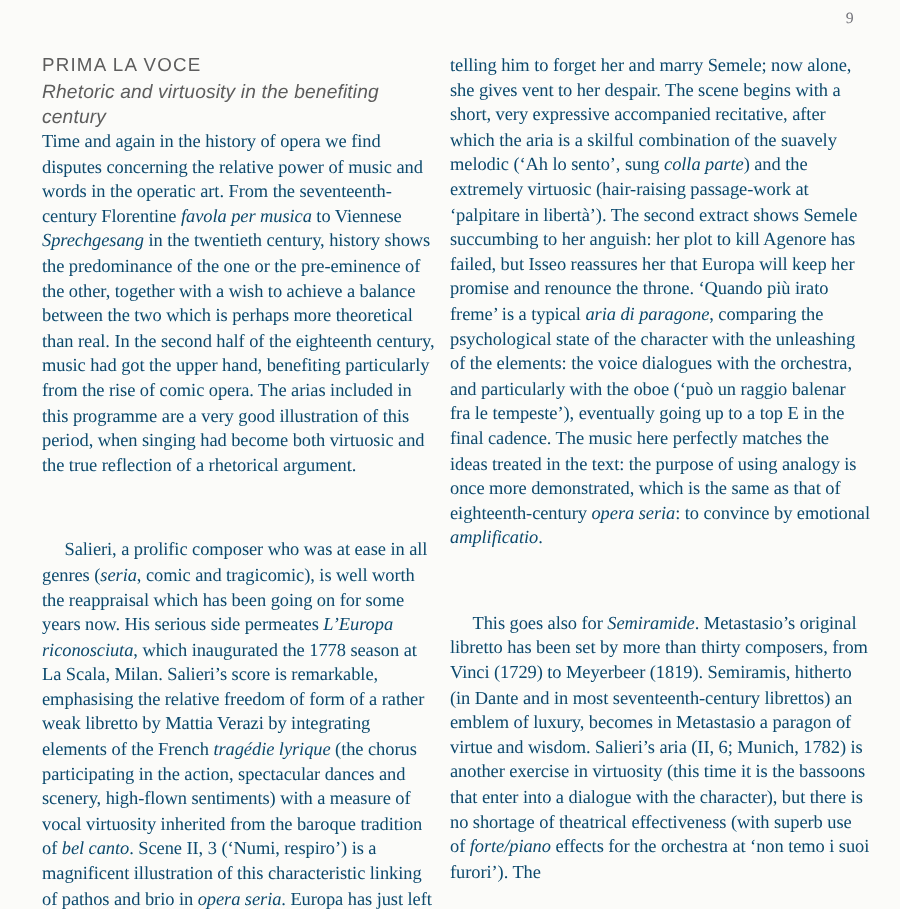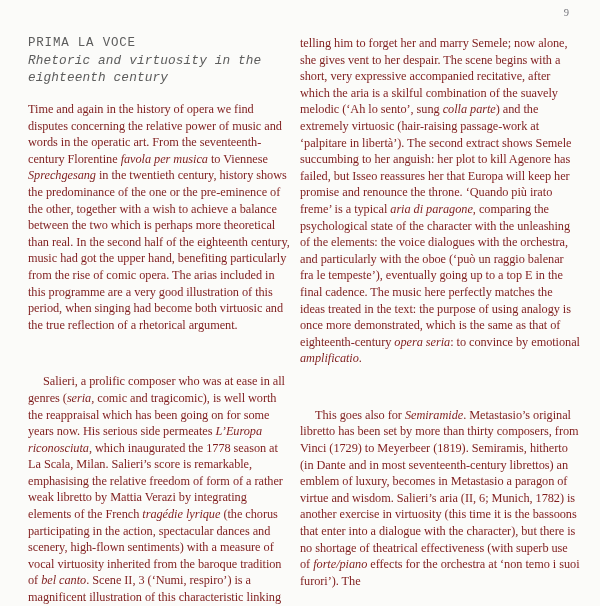--- a/index.html
+++ b/index.html
@@ -25,56 +25,55 @@
     color: #73737a;
     font-family: "Liberation Serif", serif;
   }
   .cols {
     display: flex;
     gap: 10px;
   }
   .col-left { width: 262px; flex: 0 0 262px; }
   .col-right { width: 280px; flex: 0 0 280px; }
   .header {
-    margin-bottom: 15px;
     color: #5d5d5d;
-    font-family: Liberation Mono, monospace;
+    font-family: Liberation Sans, sans-serif;
   }
   .title {
     font-size: 12.5px;
     line-height: 17px;
     letter-spacing: 0.8px;
   }
   .subtitle {
     font-style: italic;
     font-size: 12.8px;
     line-height: 17px;
     letter-spacing: 0.1px;
   }
   .para {
     margin: 0;
     font-size: 12.3px;
     line-height: 16.6px;
     letter-spacing: -0.05px;
-    color: #7f1d1d;
+    color: #0c4a6e;
     text-align: left;
   }
   .para.indent { text-indent: 15px; margin-top: 40px; }
   .para i { font-style: italic; }
 </style>
 </head>
 <body>
 
 <div class="page">
   <div class="pagenum">9</div>
   <div class="cols">
     <div class="col-left">
       <div class="header">
         <div class="title">PRIMA LA VOCE</div>
-        <div class="subtitle">Rhetoric and virtuosity in the eighteenth century</div>
+        <div class="subtitle">Rhetoric and virtuosity in the benefiting century</div>
       </div>
       <div>
           <p class="para">Time and again in the history of opera we find disputes concerning the relative power of music and words in the operatic art. From the seventeenth-century Florentine <i>favola per musica</i> to Viennese <i>Sprechgesang</i> in the twentieth century, history shows the predominance of the one or the pre-eminence of the other, together with a wish to achieve a balance between the two which is perhaps more theoretical than real. In the second half of the eighteenth century, music had got the upper hand, benefiting particularly from the rise of comic opera. The arias included in this programme are a very good illustration of this period, when singing had become both virtuosic and the true reflection of a rhetorical argument.</p>
           <p class="para indent">Salieri, a prolific composer who was at ease in all genres (<i>seria</i>, comic and tragicomic), is well worth the reappraisal which has been going on for some years now. His serious side permeates <i>L’Europa riconosciuta</i>, which inaugurated the 1778 season at La Scala, Milan. Salieri’s score is remarkable, emphasising the relative freedom of form of a rather weak libretto by Mattia Verazi by integrating elements of the French <i>tragédie lyrique</i> (the chorus participating in the action, spectacular dances and scenery, high-flown sentiments) with a measure of vocal virtuosity inherited from the baroque tradition of <i>bel canto</i>. Scene II, 3 (‘Numi, respiro’) is a magnificent illustration of this characteristic linking of pathos and brio in <i>opera seria</i>. Europa has just left her first love Isseo,</p>
         </div>
     </div>
     <div class="col-right">
       <div>
           <p class="para">telling him to forget her and marry Semele; now alone, she gives vent to her despair. The scene begins with a short, very expressive accompanied recitative, after which the aria is a skilful combination of the suavely melodic (‘Ah lo sento’, sung <i>colla parte</i>) and the extremely virtuosic (hair-raising passage-work at ‘palpitare in libertà’). The second extract shows Semele succumbing to her anguish: her plot to kill Agenore has failed, but Isseo reassures her that Europa will keep her promise and renounce the throne. ‘Quando più irato freme’ is a typical <i>aria di paragone</i>, comparing the psychological state of the character with the unleashing of the elements: the voice dialogues with the orchestra, and particularly with the oboe (‘può un raggio balenar fra le tempeste’), eventually going up to a top E in the final cadence. The music here perfectly matches the ideas treated in the text: the purpose of using analogy is once more demonstrated, which is the same as that of eighteenth-century <i>opera seria</i>: to convince by emotional <i>amplificatio</i>.</p>
           <p class="para indent">This goes also for <i>Semiramide</i>. Metastasio’s original libretto has been set by more than thirty composers, from Vinci (1729) to Meyerbeer (1819). Semiramis, hitherto (in Dante and in most seventeenth-century librettos) an emblem of luxury, becomes in Metastasio a paragon of virtue and wisdom. Salieri’s aria (II, 6; Munich, 1782) is another exercise in virtuosity (this time it is the bassoons that enter into a dialogue with the character), but there is no shortage of theatrical effectiveness (with superb use of <i>forte/piano</i> effects for the orchestra at ‘non temo i suoi furori’). The</p>

